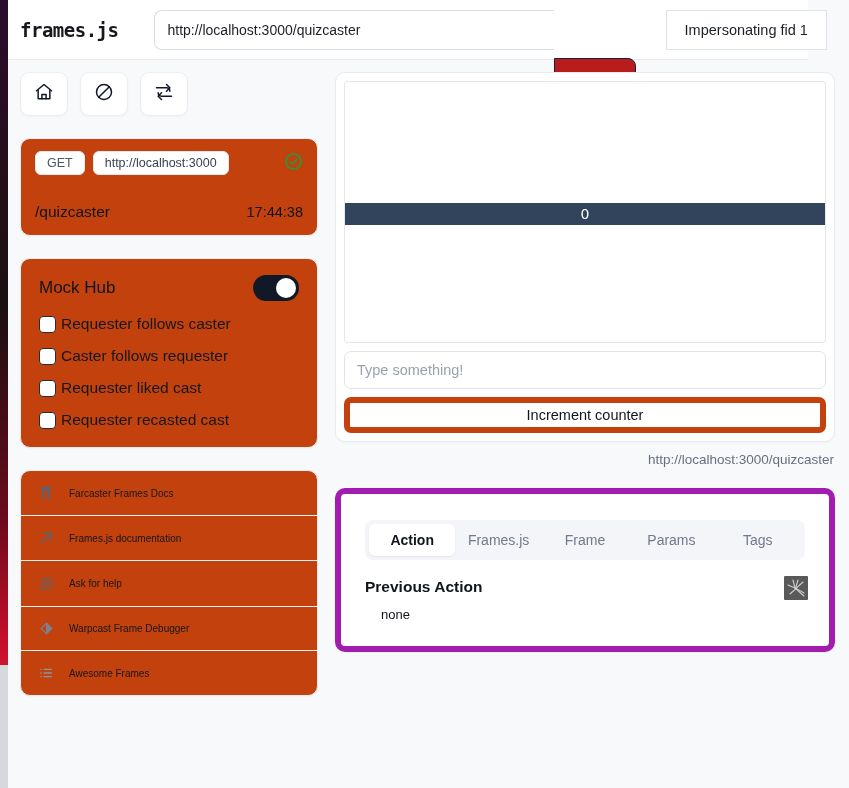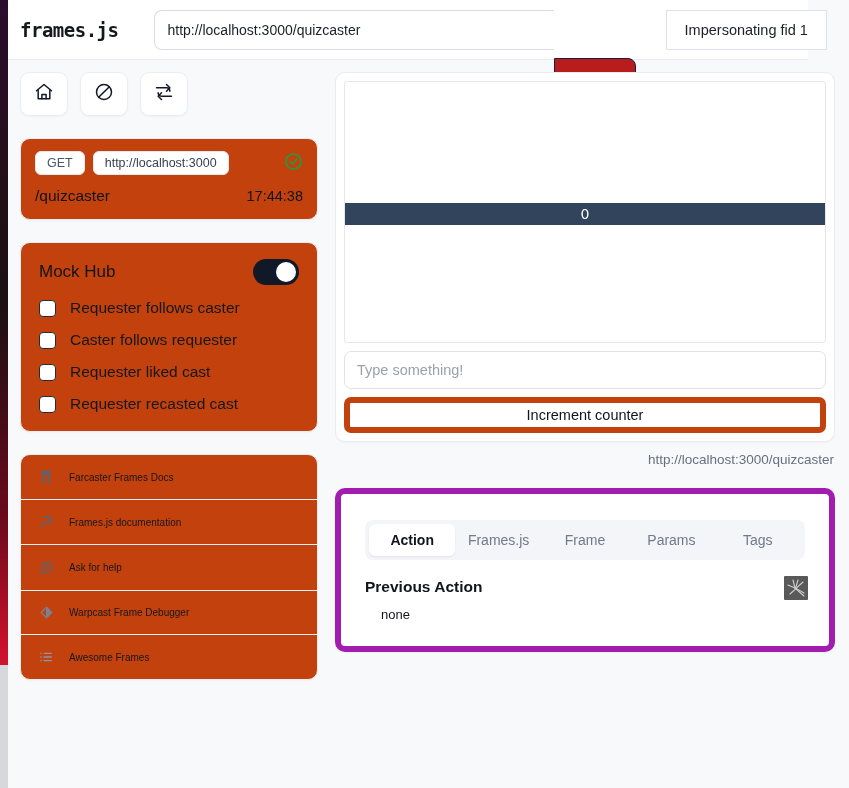--- a/index.html
+++ b/index.html
@@ -113,21 +113,21 @@
     background: #fff;
     font-size: 12.5px;
     color: #4b5563;
     padding: 4px 11px;
     white-space: nowrap;
   }
   .pill.host { color: #394150; }
   .status-ok { margin-left: auto; display: flex; align-items: center; }
   .req-bottom {
     display: flex; align-items: baseline; justify-content: space-between;
-    margin-top: 12px;
+    margin-top: 28px;
   }
   .req-path { font-size: 15.5px; color: #11151c; }
   .req-time { font-size: 14.5px; color: #11151c; }
 
   .mock-card { margin-top: 22px; padding: 16px 18px 18px; }
   .mock-head { display: flex; align-items: center; justify-content: space-between; }
   .mock-title { font-size: 17px; color: #11151c; }
   .toggle {
     width: 46px; height: 26px;
     border-radius: 13px;
@@ -135,21 +135,21 @@
     position: relative;
     cursor: pointer;
     flex: none;
   }
   .toggle .knob {
     position: absolute; right: 3px; top: 3px;
     width: 20px; height: 20px; border-radius: 50%;
     background: #ffffff;
   }
   .check-row {
-    display: flex; align-items: center; gap: 14px;
+    display: flex; align-items: center; gap: 5px;
     margin-top: 14px;
     cursor: pointer;
   }
   .cbox {
     width: 17px; height: 17px; flex: none;
     border: 1.6px solid #262b33;
     border-radius: 4px;
     background: #fff;
   }
   .check-label { font-size: 15.5px; color: #14181f; }

